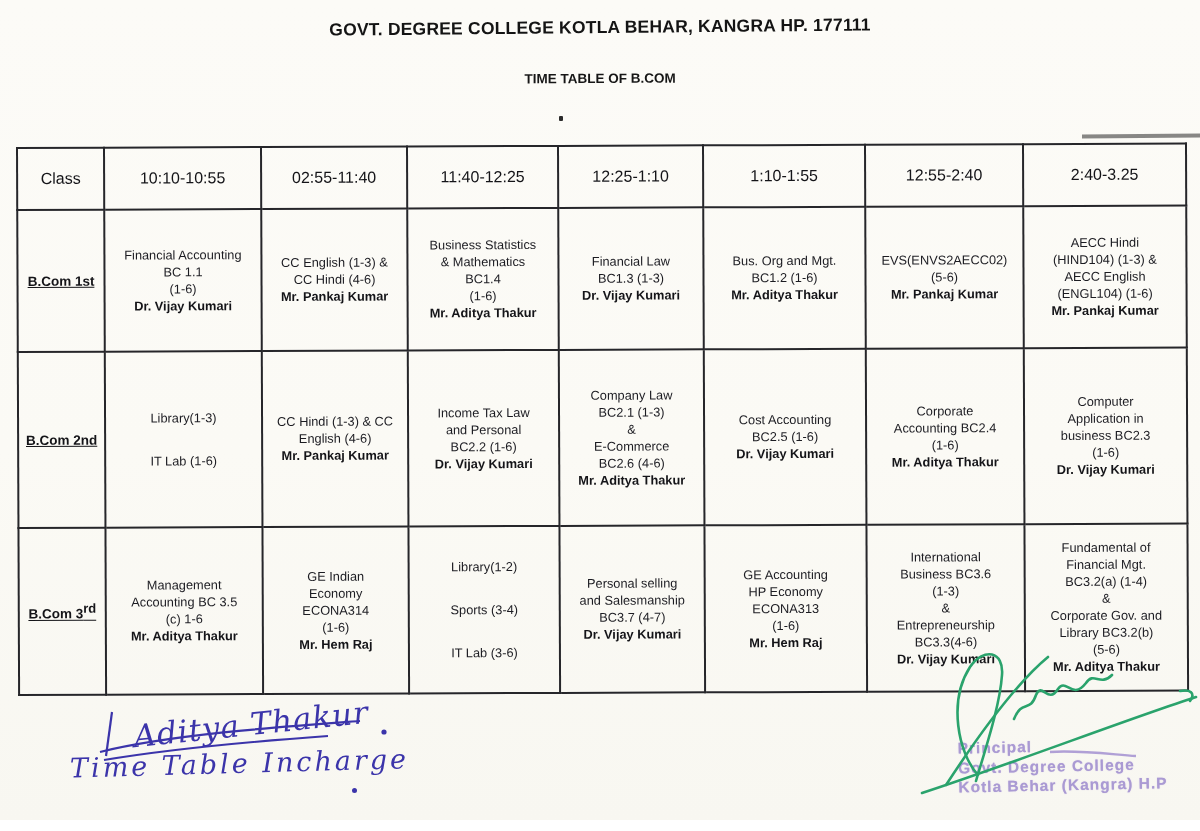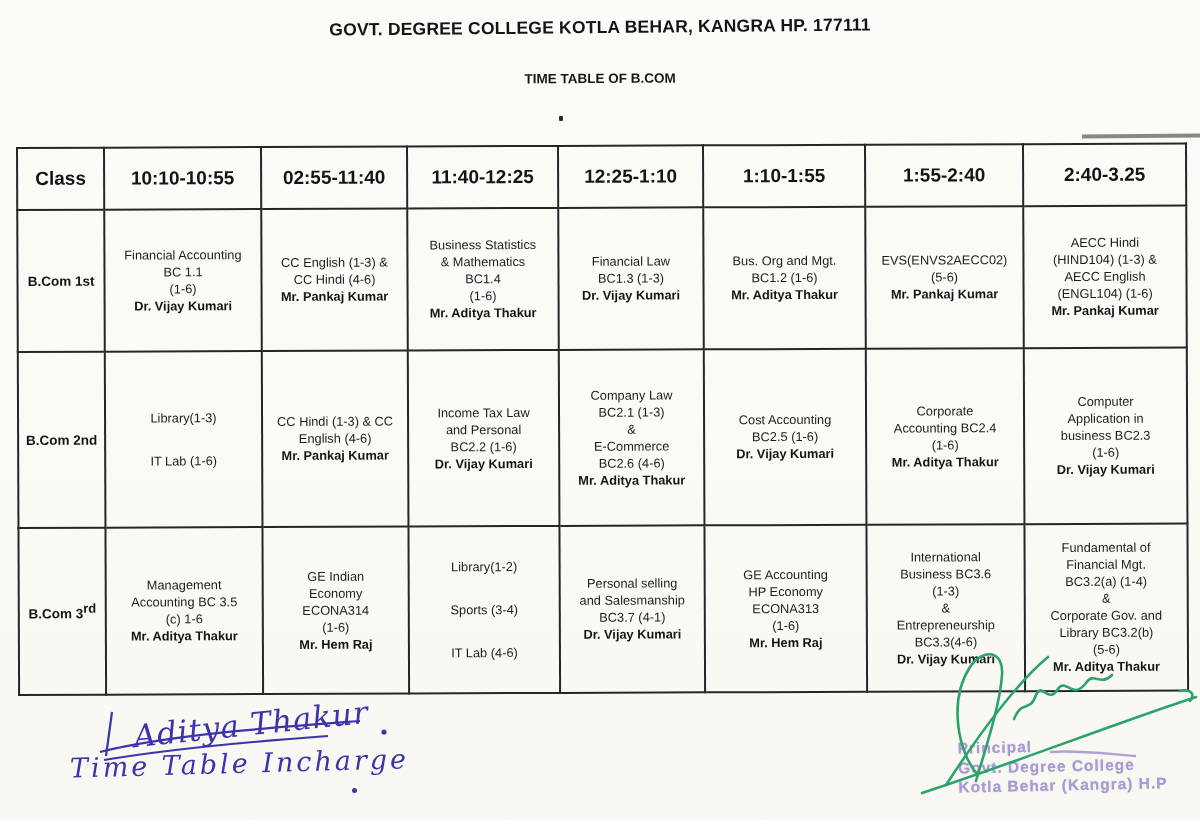--- a/index.html
+++ b/index.html
@@ -30,25 +30,25 @@
   table.timetable{
     border-collapse:collapse;table-layout:fixed;width:1169px;
     background:transparent;
   }
   table.timetable th,table.timetable td{
     border:2px solid #26262a;
     text-align:center;vertical-align:middle;
     padding:3px 4px;
   }
   table.timetable thead tr{height:62px;}
-  table.timetable th{font-size:19px;font-weight:700;color:#141418;}
+  table.timetable th{font-size:16px;font-weight:400;color:#141418;}
   tr.r0{height:142px;}
   tr.r1{height:176px;}
   tr.r2{height:167px;}
-  td.class-cell{font-size:13.5px;font-weight:700;color:#141418;}
+  td.class-cell{font-size:13.5px;font-weight:700;color:#141418;text-decoration:underline;}
   td.class-cell sup{font-size:13px;}
   .subject-line{font-size:12.8px;line-height:1.33;color:#1c1c22;}
   .line-gap{height:26px;}
   .teacher-name{font-size:12.8px;line-height:1.35;font-weight:700;color:#141418;}
 
   
   .sig-blue{position:absolute;left:92px;top:694px;width:310px;height:72px;}
   .incharge-title{
     position:absolute;left:70px;top:748px;width:330px;
     font-family:"DejaVu Serif",serif;font-style:italic;
@@ -95,21 +95,21 @@
           <col style="width:163px">
       </colgroup>
       <thead>
         <tr>
             <th>Class</th>
             <th>10:10-10:55</th>
             <th>02:55-11:40</th>
             <th>11:40-12:25</th>
             <th>12:25-1:10</th>
             <th>1:10-1:55</th>
-            <th>1:55-2:40</th>
+            <th>12:55-2:40</th>
             <th>2:40-3.25</th>
           </tr>
       </thead>
       <tbody>
           <tr class="r0">
             <td class="class-cell"><span>B.Com 1st</span></td>
             <td>
               <div class="subject-line">Financial Accounting</div>
               <div class="subject-line">BC 1.1</div>
               <div class="subject-line">(1-6)</div>
@@ -208,26 +208,26 @@
               <div class="subject-line">Economy</div>
               <div class="subject-line">ECONA314</div>
               <div class="subject-line">(1-6)</div>
               <div class="teacher-name">Mr. Hem Raj</div>
             </td>
             <td>
               <div class="subject-line">Library(1-2)</div>
               <div class="line-gap"></div>
               <div class="subject-line">Sports (3-4)</div>
               <div class="line-gap"></div>
-              <div class="subject-line">IT Lab (4-6)</div>
+              <div class="subject-line">IT Lab (3-6)</div>
             </td>
             <td>
               <div class="subject-line">Personal selling</div>
               <div class="subject-line">and Salesmanship</div>
-              <div class="subject-line">BC3.7 (4-1)</div>
+              <div class="subject-line">BC3.7 (4-7)</div>
               <div class="teacher-name">Dr. Vijay Kumari</div>
             </td>
             <td>
               <div class="subject-line">GE Accounting</div>
               <div class="subject-line">HP Economy</div>
               <div class="subject-line">ECONA313</div>
               <div class="subject-line">(1-6)</div>
               <div class="teacher-name">Mr. Hem Raj</div>
             </td>
             <td>

